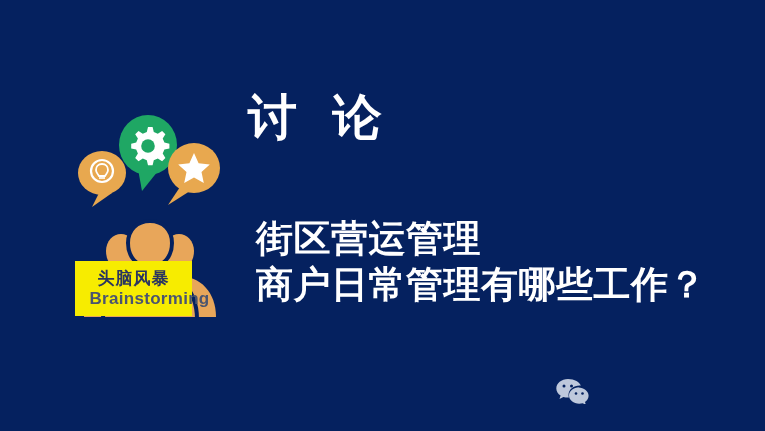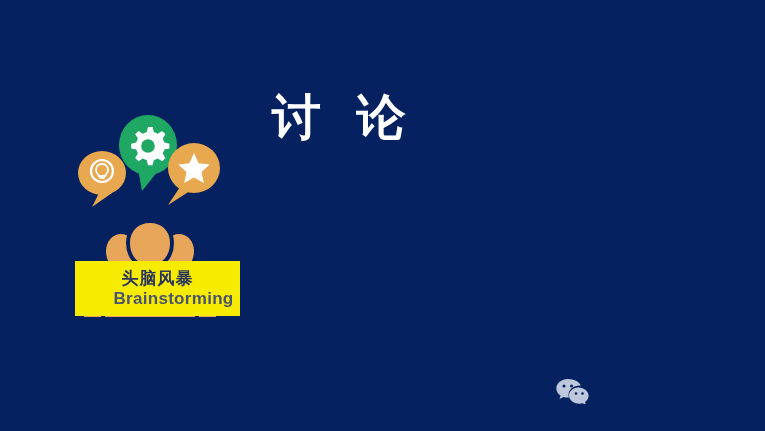--- a/index.html
+++ b/index.html
@@ -26,21 +26,21 @@
     width: 160px;
     height: 215px;
   }
   #illustration svg { display: block; }
 
   
   #brainstorm-badge {
     position: absolute;
     left: 75px;
     top: 261px;
-    width: 165px;
+    width: 117px;
     height: 55px;
     background: #f7ec00;
     display: flex;
     flex-direction: column;
     align-items: center;
     justify-content: center;
     line-height: 1;
   }
   #brainstorm-badge .cn {
     color: #2a3560;
@@ -53,21 +53,21 @@
     color: #4a5470;
     font-size: 17px;
     font-weight: bold;
     letter-spacing: 0.3px;
     margin-left: 32px;
   }
 
   
   #title-heading {
     position: absolute;
-    left: 272px;
+    left: 248px;
     top: 91px;
     color: #ffffff;
     font-size: 49px;
     font-weight: bold;
     letter-spacing: 11px;
     line-height: 1.1;
     white-space: nowrap;
   }
   #question-block {
     position: absolute;
@@ -174,20 +174,22 @@
   </div>
 
   <div id="brainstorm-badge">
     <span class="cn">头脑风暴</span>
     <span class="en">Brainstorming</span>
   </div>
 
   <div id="title-heading">讨 论</div>
 
   <div id="question-block">
+    <div class="qline">街区营运管理</div>
+    <div class="qline">商户日常管理有哪些工作？</div>
   </div>
 
   <div id="watermark">
     <span>
       <svg width="34" height="26" viewBox="0 0 34 26" xmlns="http://www.w3.org/2000/svg">
         <g fill="#dfe6f2">
           <path d="M12 1 C5.4 1 0.3 5.3 0.3 10.4 c0 2.9 1.7 5.5 4.3 7.2 l-1.1 3.3 l3.9 -2 c1.4 0.4 2.9 0.6 4.6 0.6 c0.3 0 0.6 0 0.9 0 c-0.3 -0.8 -0.4 -1.7 -0.4 -2.6 c0 -5.1 5 -9.3 11.2 -9.3 c0.4 0 0.8 0 1.2 0.1 C23.8 4.2 18.5 1 12 1 z"></path>
           <path d="M23.2 9.3 C17.6 9.3 13 13 13 17.5 c0 4.5 4.6 8.2 10.2 8.2 c1.2 0 2.4 -0.2 3.5 -0.5 l3.2 1.7 l-0.9 -2.8 c2.2 -1.5 3.6 -3.8 3.6 -6.3 c0 -4.5 -4.6 -8.2 -10.2 -8.2 z"></path>
         </g>
         <g fill="#05215f">

